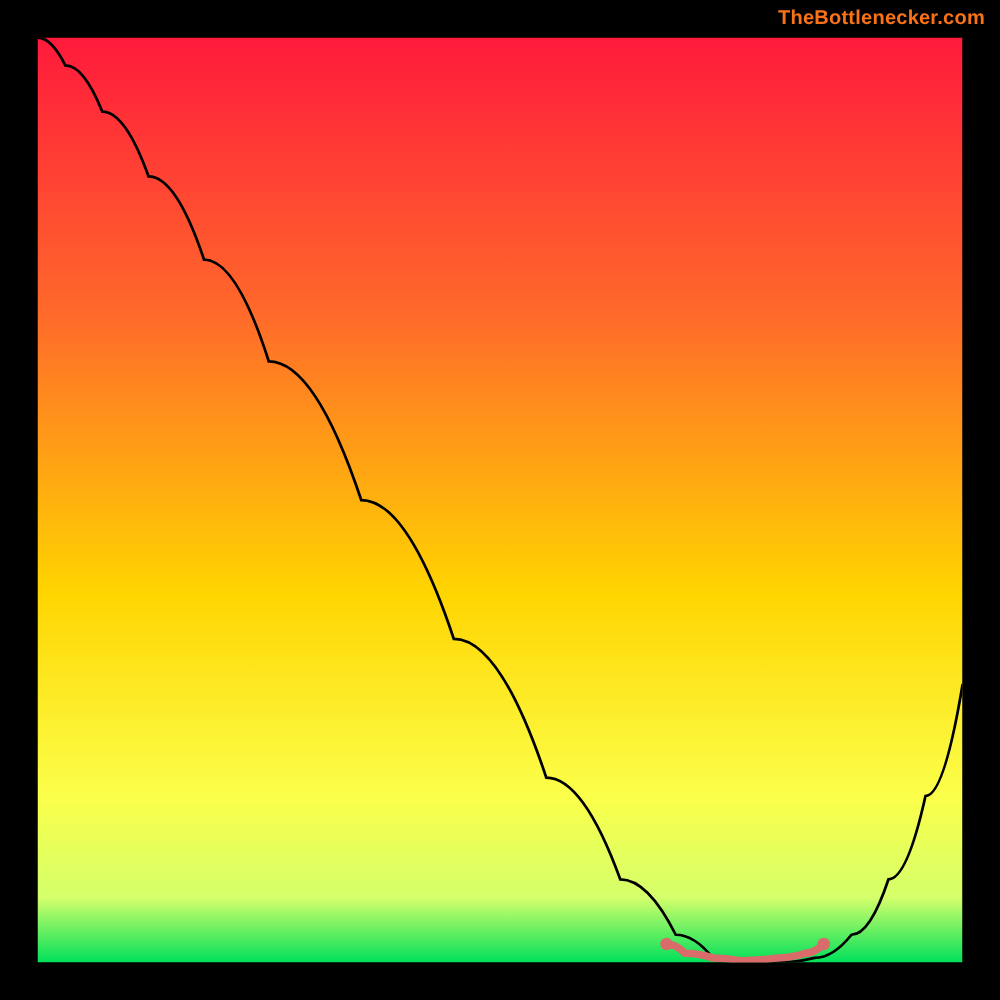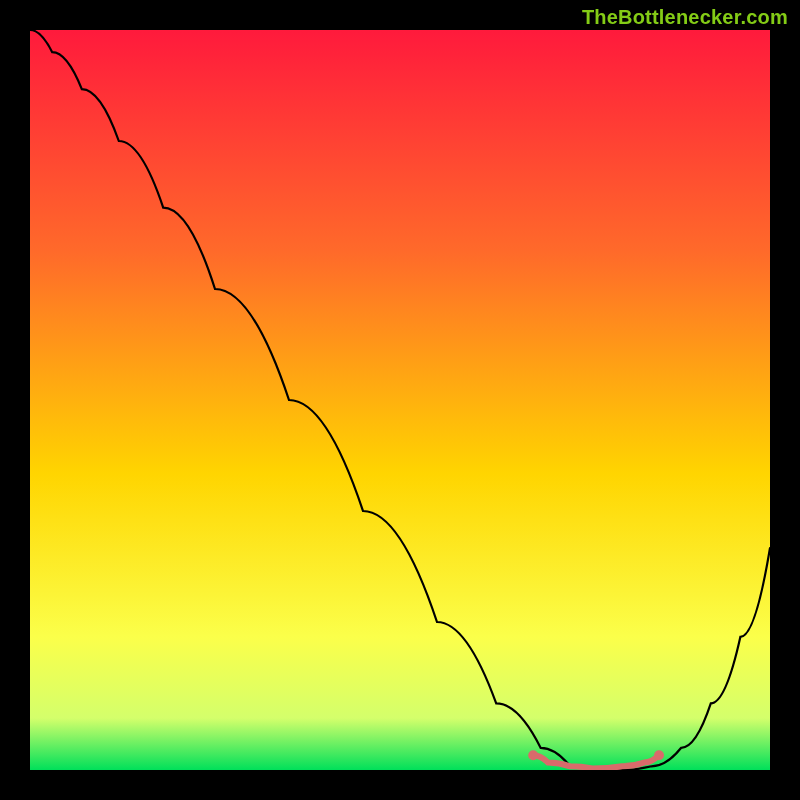--- a/index.html
+++ b/index.html
@@ -14,22 +14,22 @@
   .container {
     position: relative;
     width: 800px;
     height: 800px;
     background: #000;
   }
   .watermark {
     position: absolute;
     top: 6px;
     right: 12px;
-    color: #84cc16;
-    font-size: 20px;
+    color: #f97316;
+    font-size: 16px;
     font-weight: 600;
     z-index: 5;
     letter-spacing: 0.2px;
   }
   .plot {
     position: absolute;
     left: 30px;
     top: 30px;
     width: 740px;
     height: 740px;

